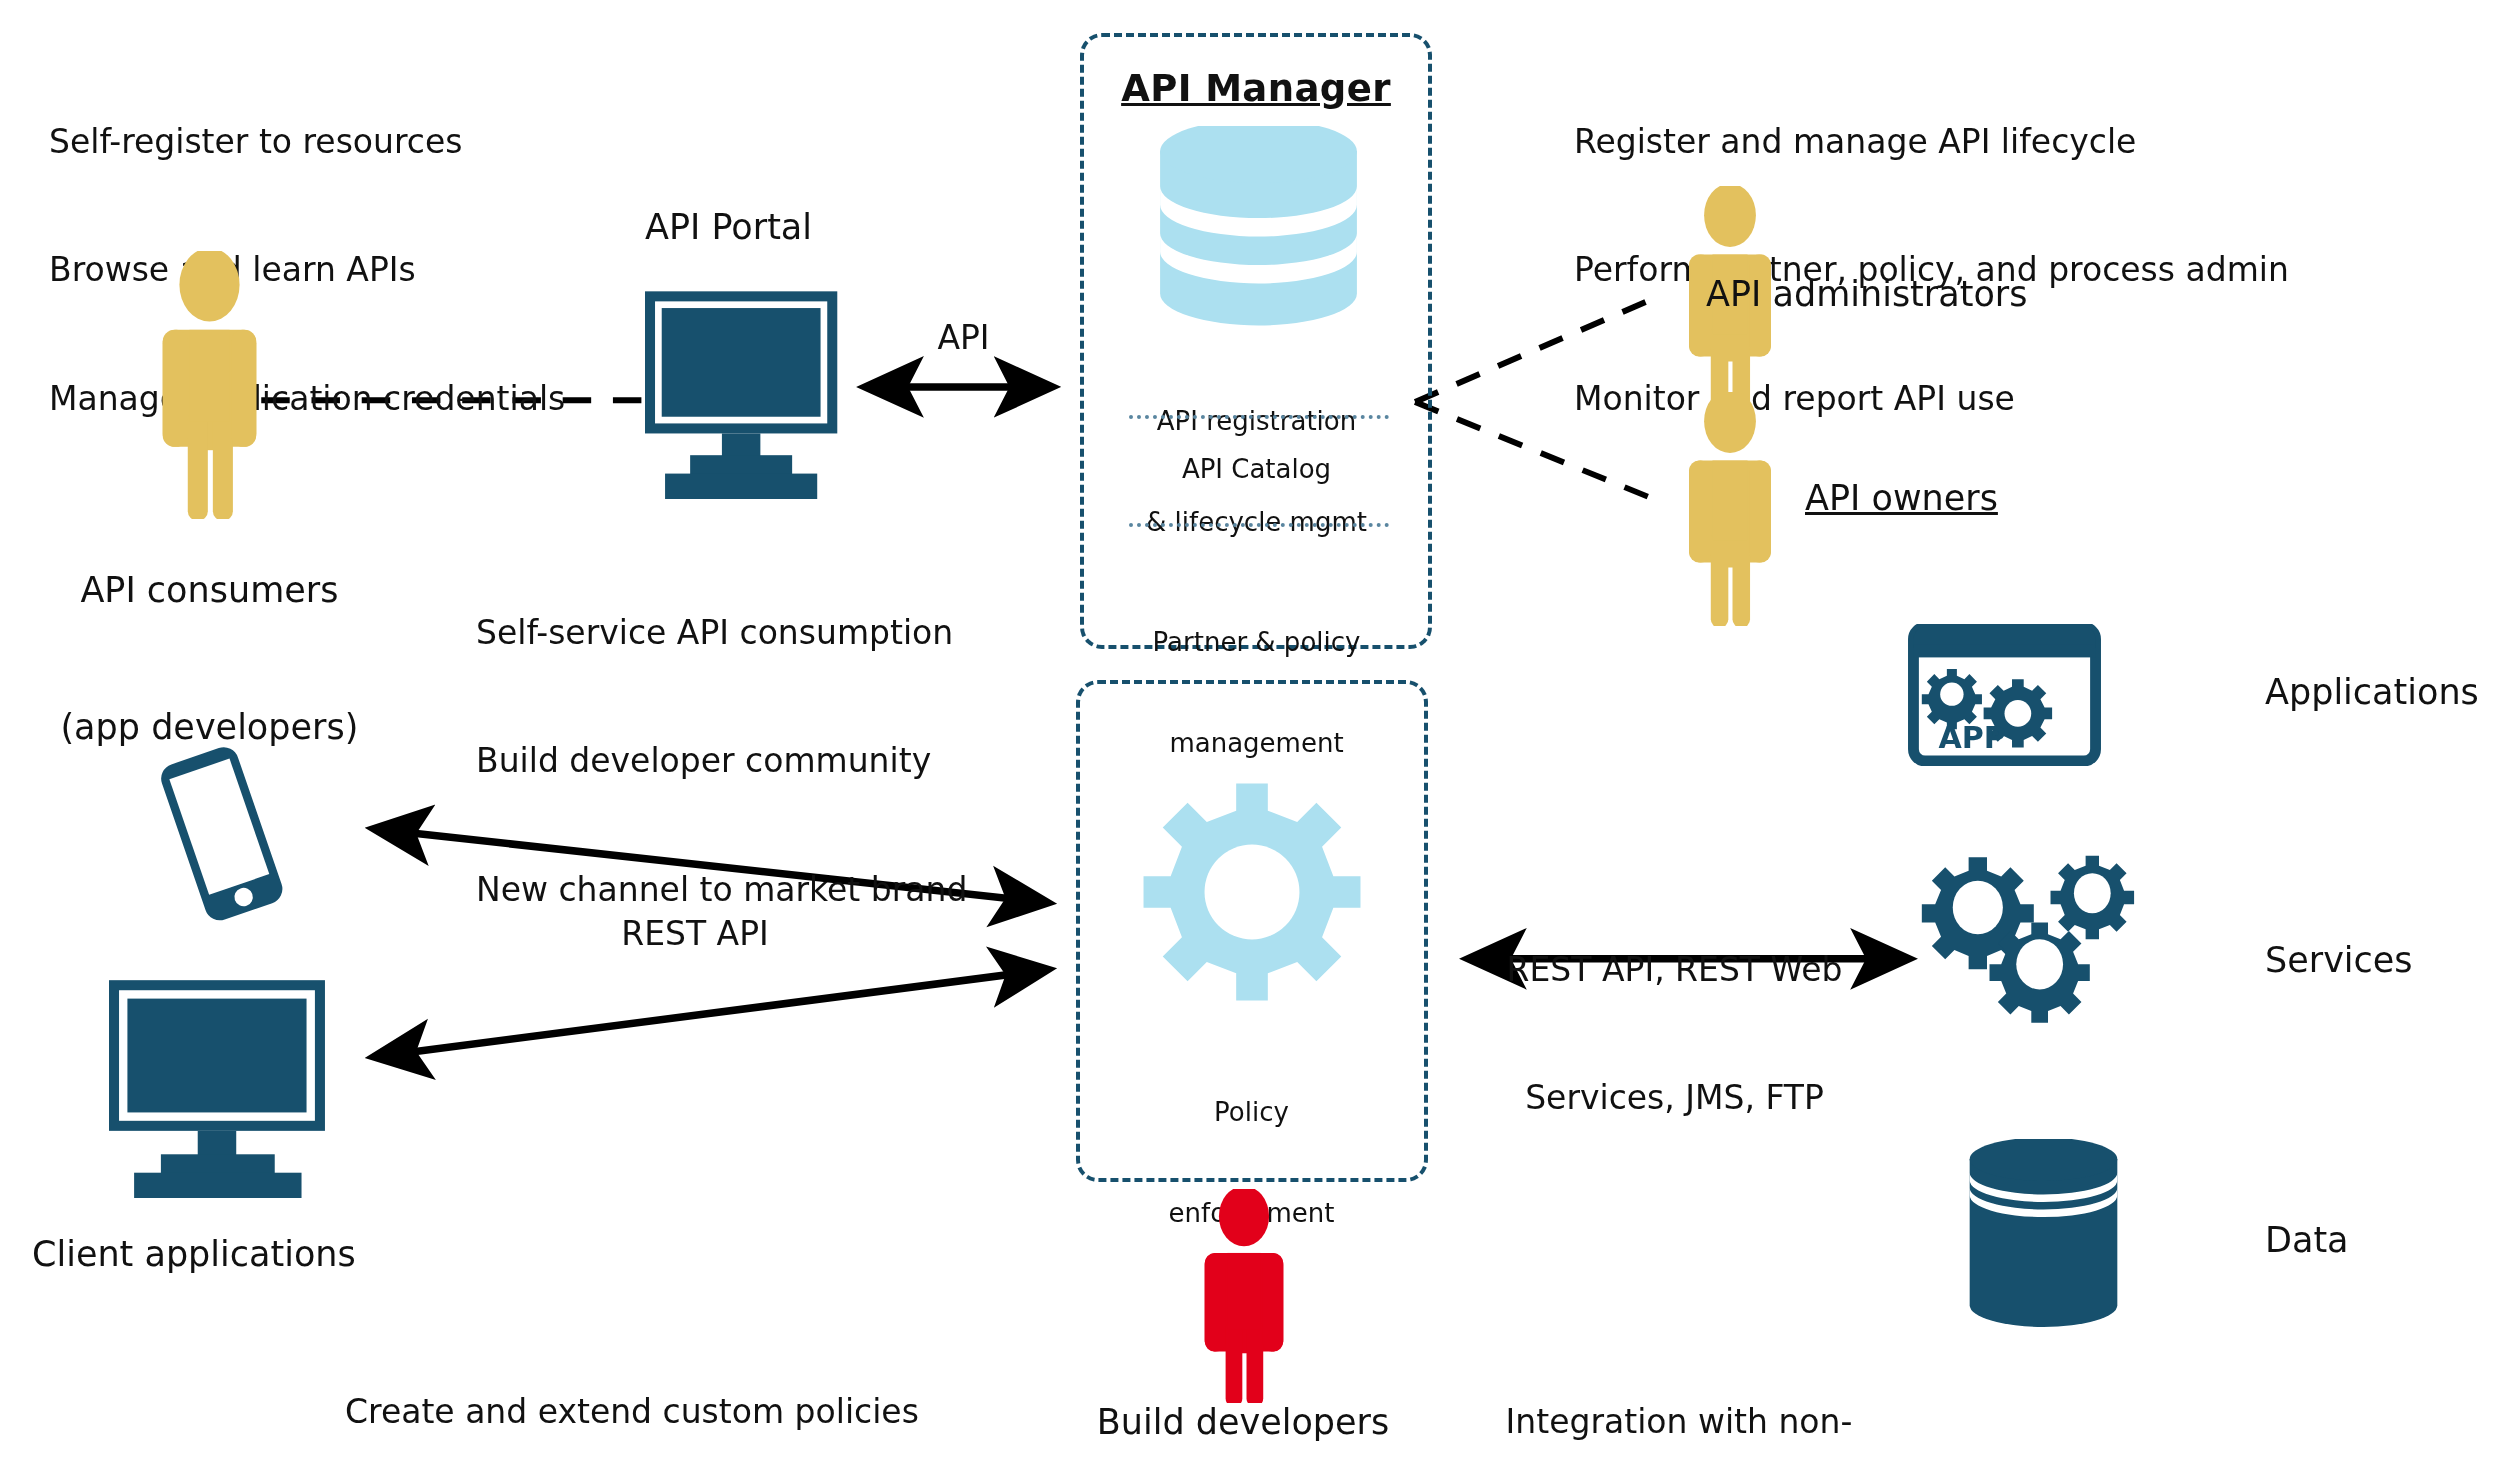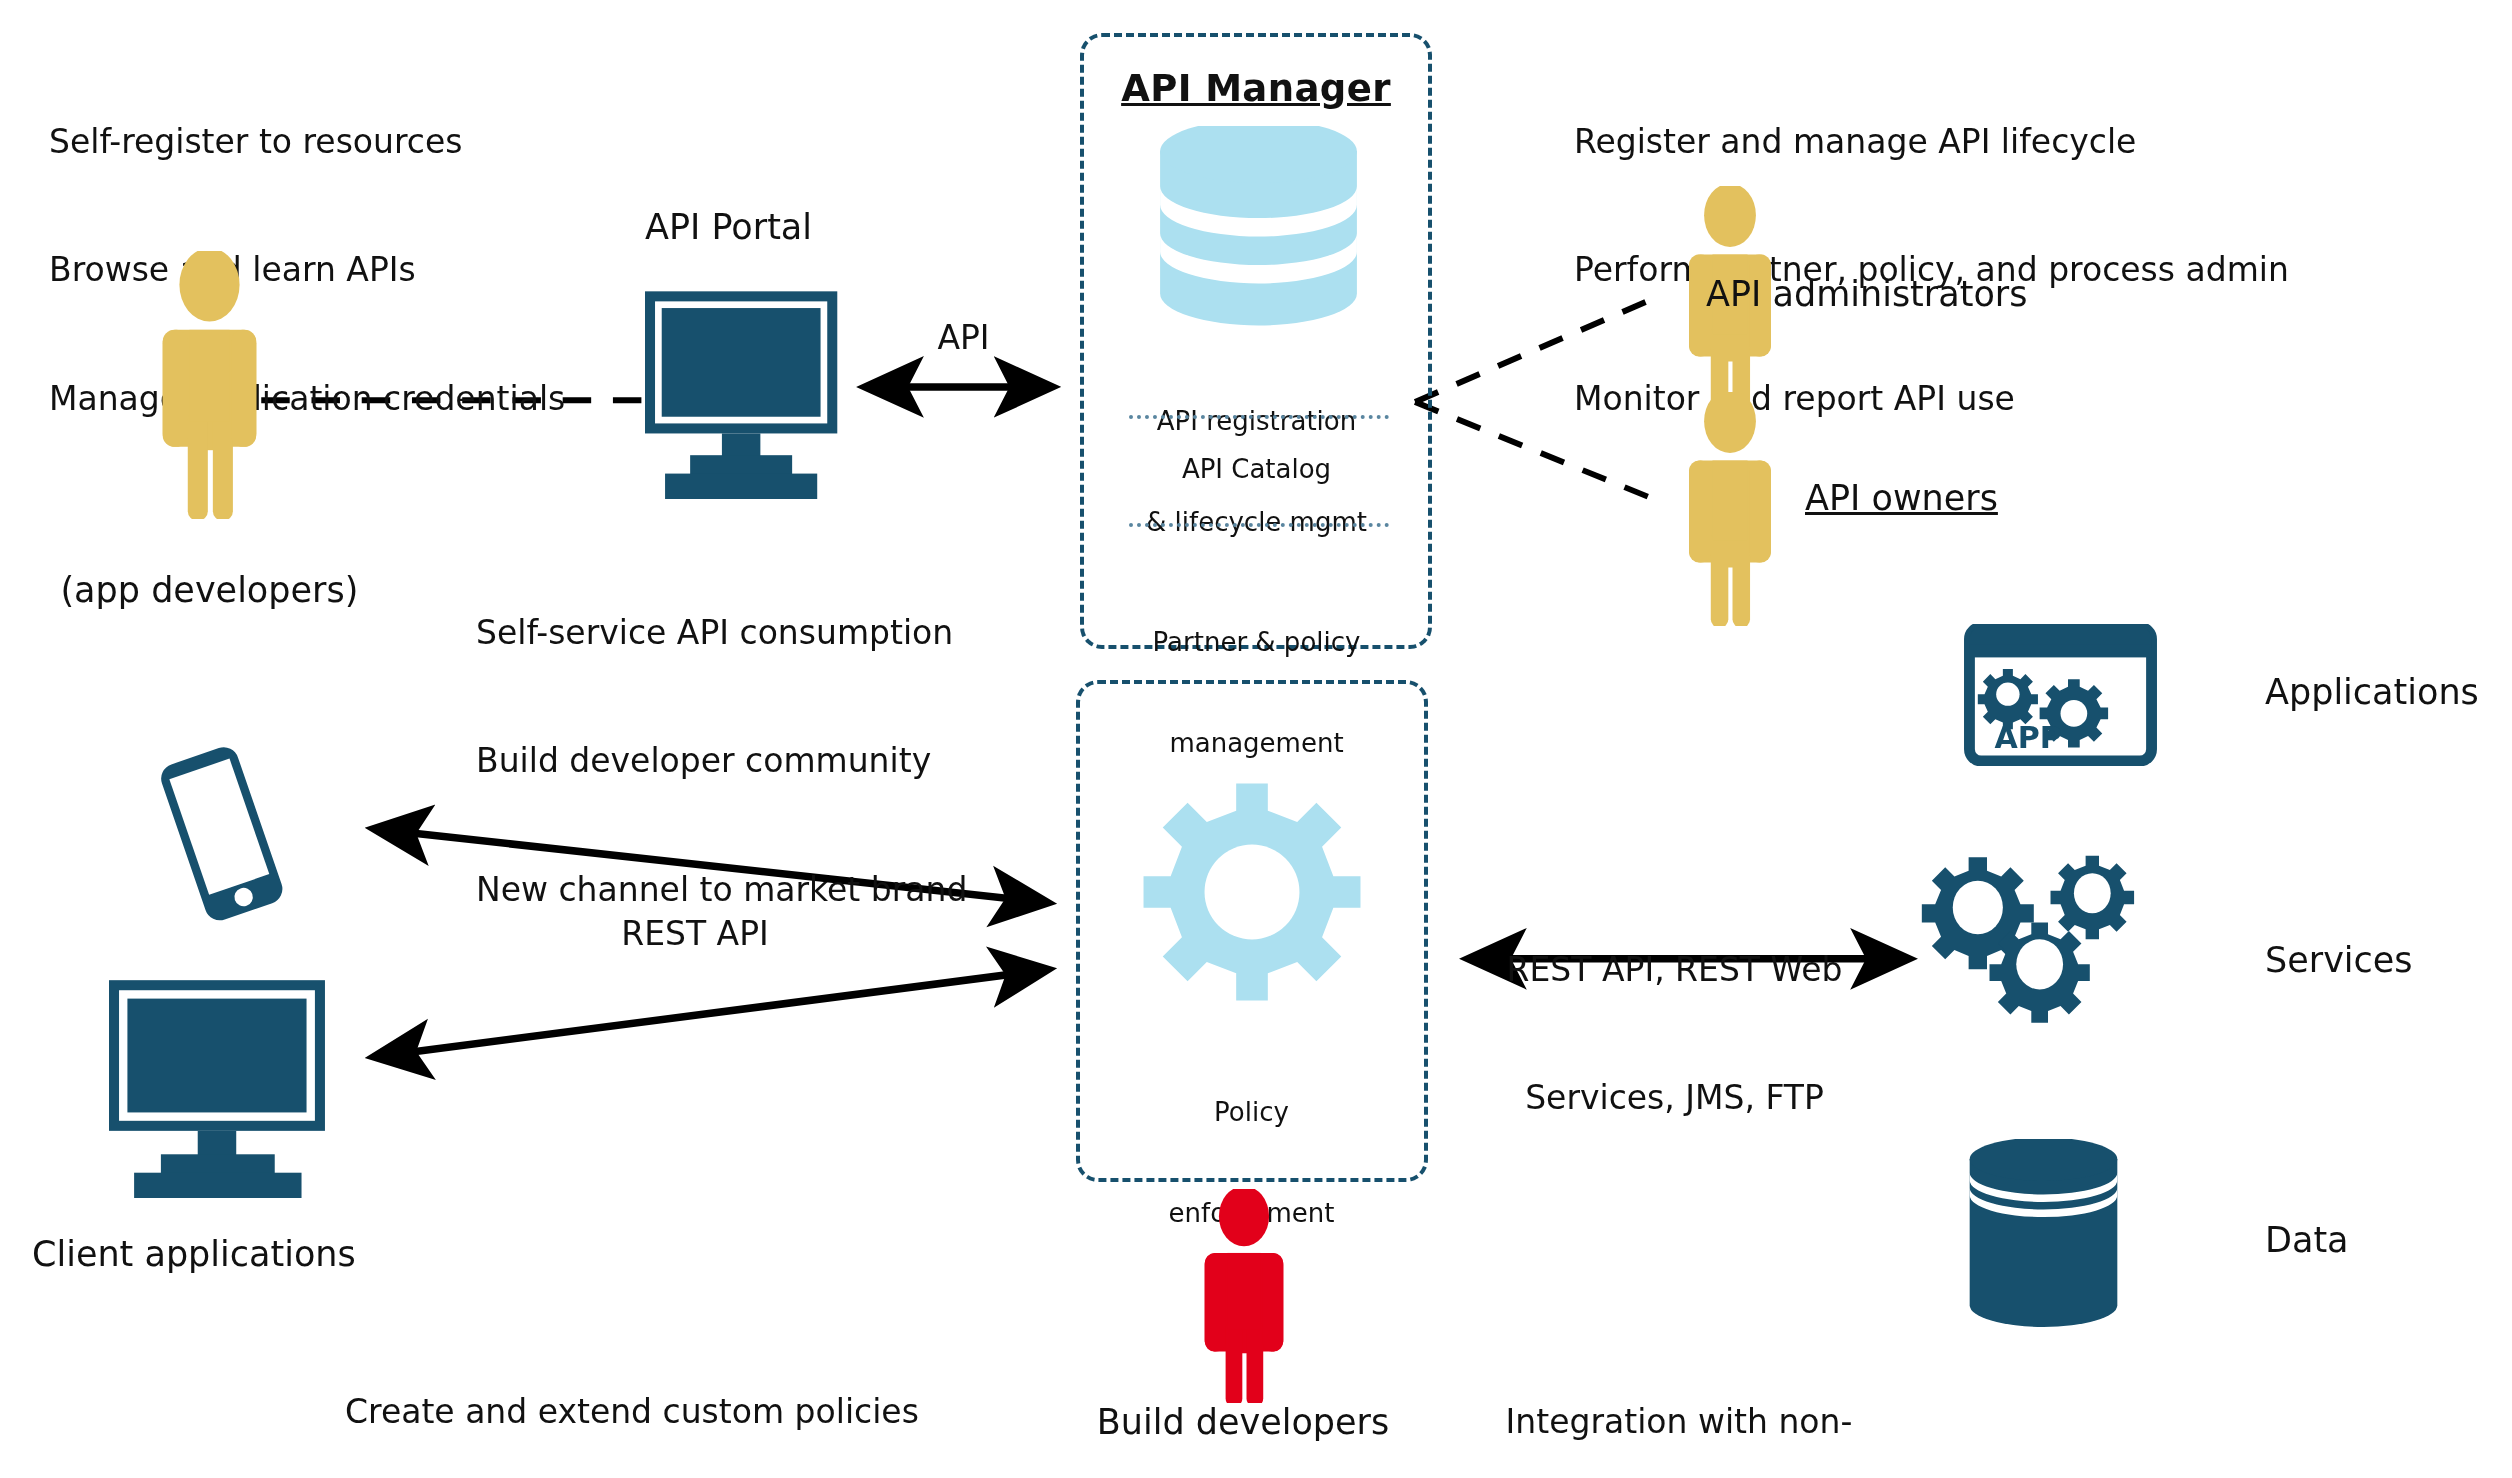--- a/index.html
+++ b/index.html
@@ -94,20 +94,21 @@
       <rect x="50" y="104" width="40" height="134" fill="#e3c15e"></rect>
       <rect x="44" y="190" width="24" height="132" rx="11" fill="#e3c15e"></rect>
       <rect x="74" y="190" width="24" height="132" rx="11" fill="#e3c15e"></rect>
       <rect x="14" y="94" width="30" height="140" rx="14" fill="#e3c15e"></rect>
       <rect x="96" y="94" width="30" height="140" rx="14" fill="#e3c15e"></rect>
       <rect x="46" y="94" width="48" height="110" fill="#e3c15e"></rect>
     </svg>
   </div>
 
   <div class="txt t-label center" style="left:8.4px; top:477px; width:402px;">
+    <div>API consumers</div>
     <div>(app developers)</div>
   </div>
 
   <div class="txt t-label center" style="left:578px; top:205px; width:301px;">API Portal</div>
 
   <div class="abs" style="left:645px; top:291px; width:209px; height:208px;">
     <svg width="209" height="208" viewBox="0 0 250 248">
       <rect x="0" y="0" width="230" height="170" fill="#17506d"></rect>
       <rect x="12" y="12" width="206" height="146" fill="#ffffff"></rect>
       <rect x="20" y="20" width="190" height="130" fill="#17506d"></rect>
@@ -251,21 +252,21 @@
   <div class="txt t-body center" style="left:1482px; top:1315px; width:394px;">
     <div>Integration with non-</div>
     
   </div>
 
   <div class="txt t-body center" style="left:1461px; top:863px; width:427px;">
     <div>REST API, REST Web</div>
     <div>Services, JMS, FTP</div>
   </div>
 
-  <div class="abs" style="left:1964px; top:624px; width:171px; height:142px;">
+  <div class="abs" style="left:1908px; top:624px; width:171px; height:142px;">
     <svg width="193" height="142" viewBox="0 0 230 170">
       <rect x="6" y="4" width="218" height="160" rx="14" fill="none" stroke="#17506d" stroke-width="13"></rect>
       <rect x="6" y="4" width="218" height="34" rx="14" fill="#17506d"></rect>
       <rect x="6" y="24" width="218" height="16" fill="#17506d"></rect>
       <g fill="#17506d">
         <path d="M46,54 h12 v8 l9,4 l6,-6 l9,9 l-6,6 l4,9 h8 v12 h-8 l-4,9 l6,6 l-9,9 l-6,-6 l-9,4 v8 h-12 v-8 l-9,-4 l-6,6 l-9,-9 l6,-6 l-4,-9 h-8 v-12 h8 l4,-9 l-6,-6 l9,-9 l6,6 l9,-4 Z"></path>
         <circle cx="52" cy="84" r="14" fill="#ffffff"></circle>
       </g>
       <g fill="#17506d">
         <path d="M124,66 h14 v9 l10,5 l7,-7 l10,10 l-7,7 l5,10 h9 v14 h-9 l-5,10 l7,7 l-10,10 l-7,-7 l-10,5 v9 h-14 v-9 l-10,-5 l-7,7 l-10,-10 l7,-7 l-5,-10 h-9 v-14 h9 l5,-10 l-7,-7 l10,-10 l7,7 l10,-5 Z"></path>

